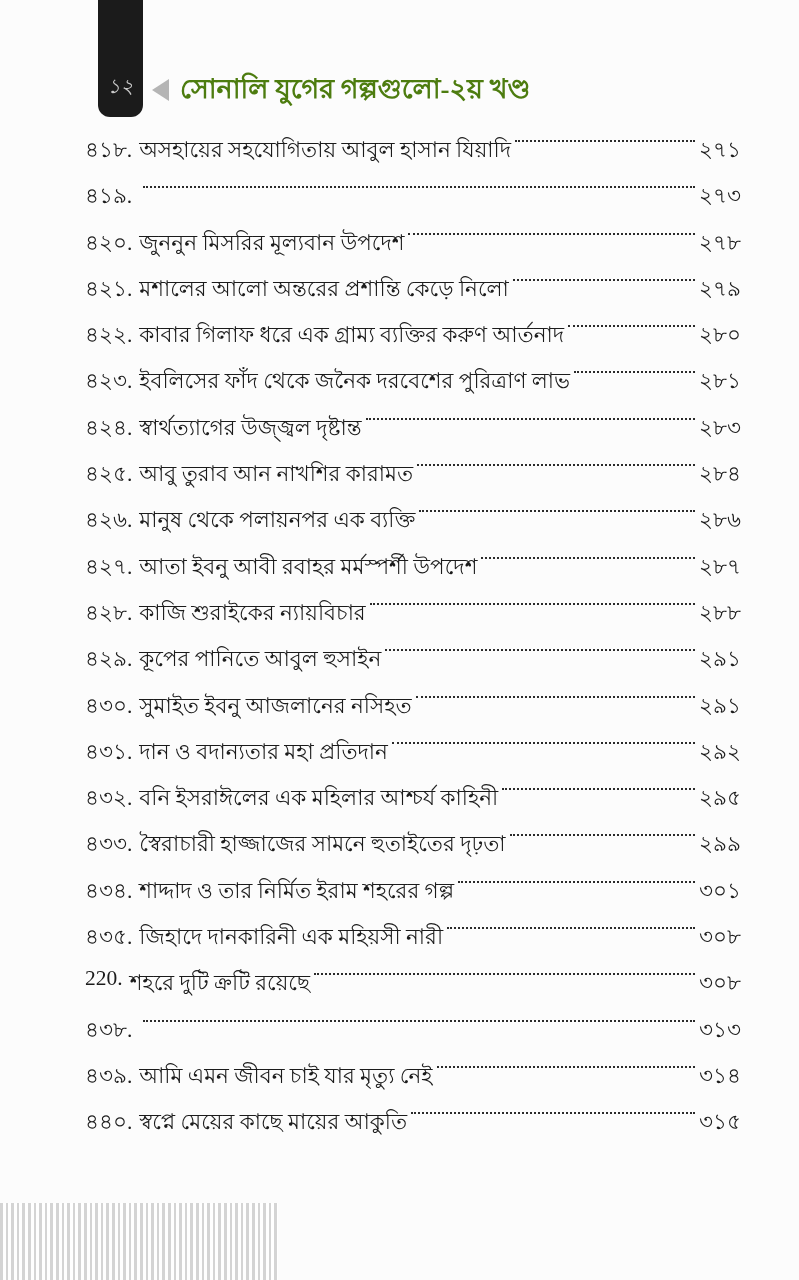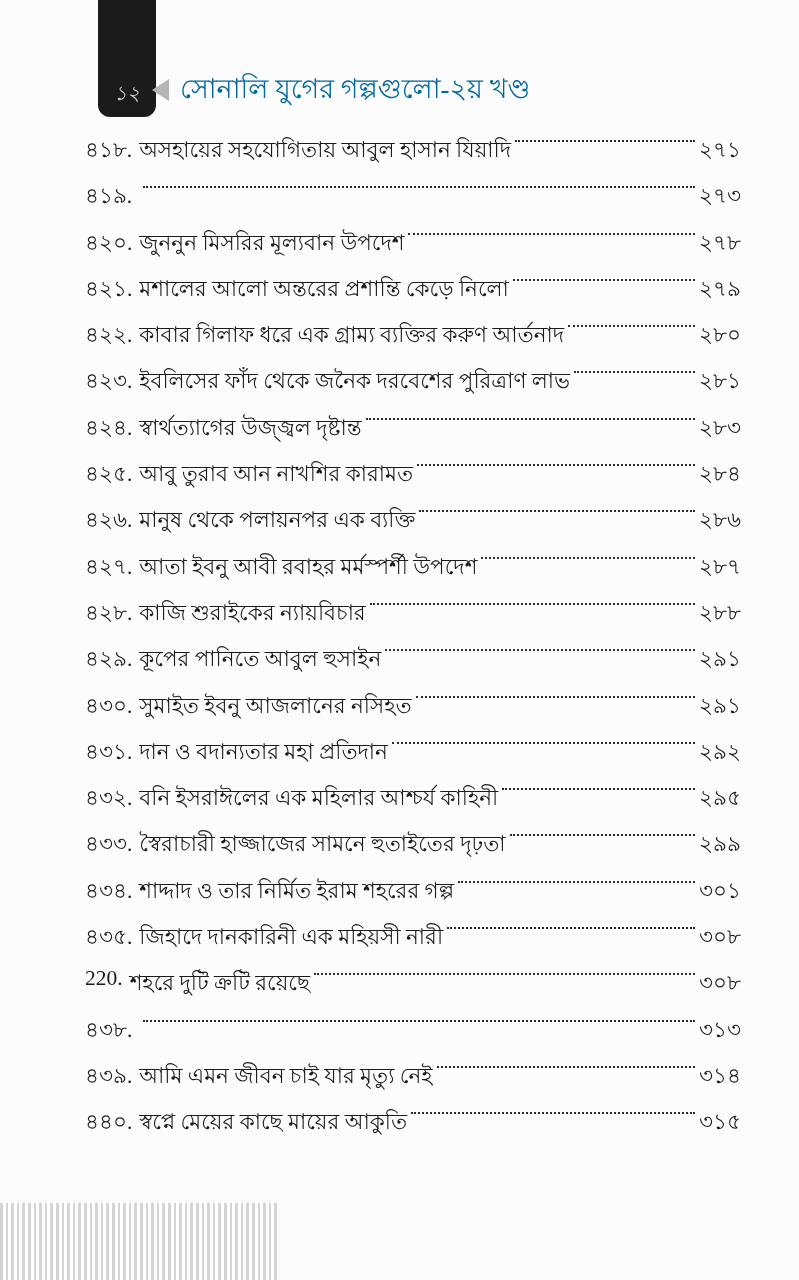--- a/index.html
+++ b/index.html
@@ -9,44 +9,44 @@
     overflow: hidden;
     font-family: "Liberation Serif", "DejaVu Serif", serif;
     color: #1b1b1b;
     position: relative;
   }
   .page { position: absolute; inset: 0; }
 
   
   .corner-tab {
     position: absolute; left: 98px; top: 0;
-    width: 58px; height: 117px;
+    width: 45px; height: 117px;
     background: #1b1b1b;
     border-radius: 0 0 12px 12px;
     display: flex; align-items: flex-end; justify-content: center;
-    padding-bottom: 14px; box-sizing: border-box;
+    padding-bottom: 21px; box-sizing: border-box;
   }
   .corner-tab .pagenum {
     color: #c9c9c9; font-size: 20px; line-height: 1;
     font-style: italic;
   }
 
   
   .header {
     position: absolute; left: 152px; top: 76px;
     display: flex; align-items: center; gap: 11px;
   }
   .tri-left {
     width: 0; height: 0;
     border-top: 11px solid transparent;
     border-bottom: 11px solid transparent;
     border-right: 17px solid #b5b5b5;
   }
   .book-title {
-    font-size: 27px; font-weight: normal; color: #0369a1;
+    font-size: 27px; font-weight: bold; color: #4d7c0f;
     white-space: nowrap; line-height: 1;
   }
 
   
   .toc {
     position: absolute; top: 133px; left: 85px; right: 58px;
   }
   .toc-row {
     display: flex; 
     height: 46.3px;

